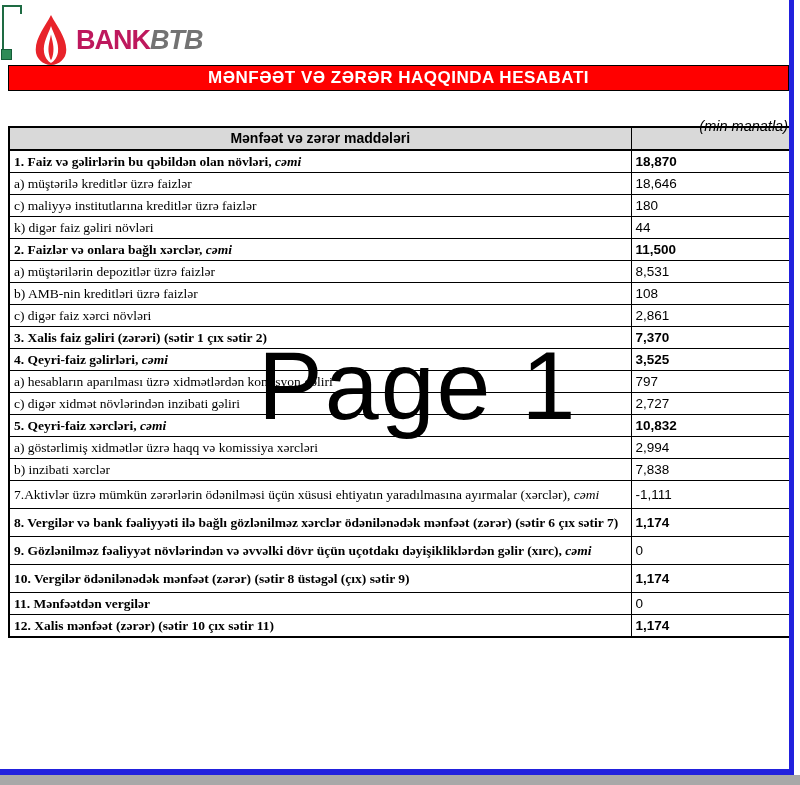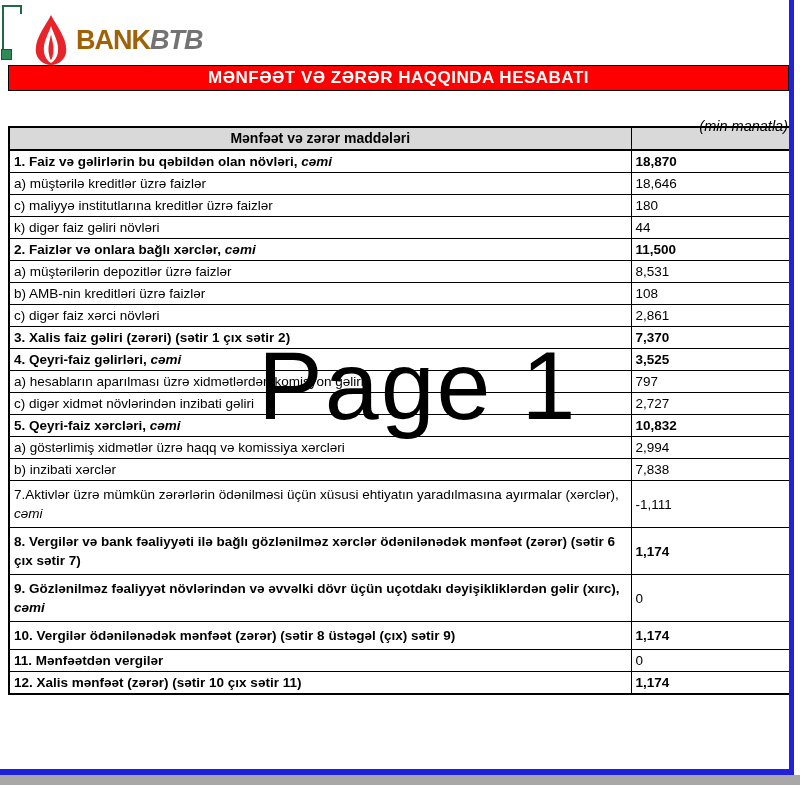--- a/index.html
+++ b/index.html
@@ -17,21 +17,21 @@
   .anchor-marker { position: absolute; left: 1px; top: 2px; width: 24px; height: 60px; z-index: 3; }
   .anchor-marker .h-line { position: absolute; left: 1px; top: 3px; width: 20px; height: 2px; background: #1e6b43; }
   .anchor-marker .v-line { position: absolute; left: 1px; top: 3px; width: 2px; height: 46px; background: #1e6b43; }
   .anchor-marker .notch  { position: absolute; left: 19px; top: 3px; width: 2px; height: 9px; background: #1e6b43; }
   .anchor-marker .square { position: absolute; left: 0px; top: 47px; width: 11px; height: 11px; background: #2e8b57; border: 1px solid #145c38; }
 
   
   .logo { position: absolute; left: 34px; top: 14px; height: 52px; display: flex; align-items: center; z-index: 2; }
   .logo svg { width: 34px; height: 50px; margin-right: 8px; }
   .logo .logo-text { font-size: 27px; font-weight: 600; letter-spacing: -1px; line-height: 1; }
-  .logo .bank { color: #a16207; }
+  .logo .bank { color: #be185d; }
   .logo .btb  { color: #737373; font-style: italic; }
 
   
   .banner {
     position: absolute; left: 8px; top: 65px; width: 781px; height: 26px;
     background: #ff0000; border: 1px solid #000;
     display: flex; align-items: center; justify-content: center;
     color: #ffffff; font-weight: bold; font-size: 17px; letter-spacing: .5px;
     z-index: 2;
   }
@@ -63,21 +63,21 @@
     font-size: 13.5px; line-height: 19px;
     padding: 1px 4px; height: 20px;
     vertical-align: middle;
     background: transparent;
   }
   table.pl th {
     background: #d9d9d9; font-size: 14px; font-weight: bold; text-align: center;
     border-bottom: 2px solid #000;
   }
   table.pl { border: 2px solid #000; }
-  td.label { text-align: left; }
+  td.label { text-align: left; font-family: Liberation Serif, serif; }
   td.value { text-align: left; padding-right: 5px; white-space: nowrap; }
   tr.bold td.label, td.value.vbold { font-weight: bold; }
   tr.tall td { padding-top: 4px; padding-bottom: 4px; }
   .it { font-style: italic; }
 
   
   .pb-v { position: absolute; left: 789px; top: 0; width: 5px; height: 775px; background: #2121dd; z-index: 4; }
   .pb-h { position: absolute; left: 0; top: 769px; width: 794px; height: 6px; background: #2121dd; z-index: 4; }
   .outside-area { position: absolute; left: 0; top: 775px; width: 800px; height: 10px; background: #a8a8a8; z-index: 4; }
 </style>

